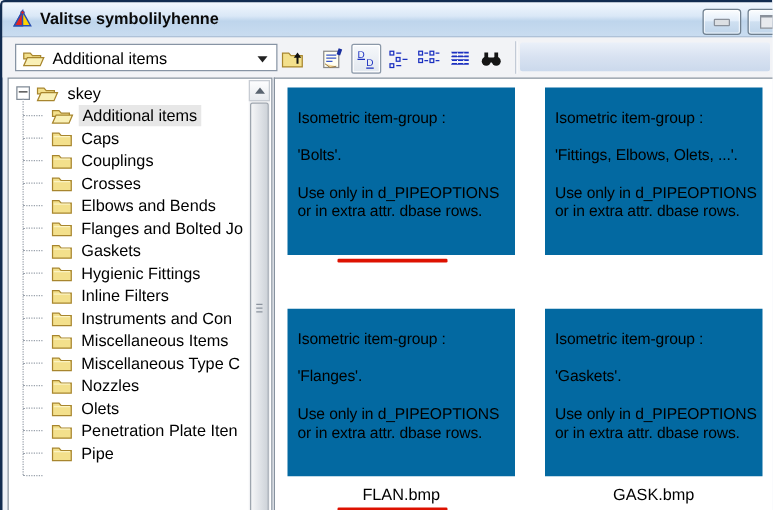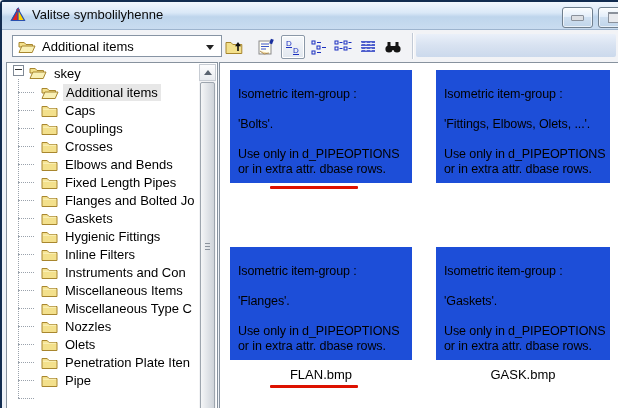--- a/index.html
+++ b/index.html
@@ -9,21 +9,21 @@
     background:#eef2f8;
   }
   .window{position:absolute;inset:0;border-left:2px solid #122c50;border-top:2px solid #122c50;
     border-top-left-radius:4px;background:#eef2f8;}
   
   .titlebar{position:absolute;left:0;top:0;right:0;height:27px;
     background:linear-gradient(180deg,#f2f7fd 0%,#dae8f7 40%,#bed5ec 55%,#c9dcf0 100%);
     border-bottom:1px solid #9db4ce;}
   .title-icon{position:absolute;left:8px;top:5px;width:16px;height:16px;}
   .title-text{position:absolute;left:30px;top:0;height:27px;line-height:26px;
-    font-size:13px;color:#0a0a0a;white-space:nowrap;}
+    font-size:13px;color:#0a0a0a;white-space:nowrap;font-weight:bold;}
   .win-btn{position:absolute;top:5px;width:29px;height:19px;border:1px solid #70808f;
     border-radius:3px;background:linear-gradient(180deg,#fbfdfe 0%,#e3eefa 45%,#cfe0f1 50%,#c0d5ea 100%);
     box-shadow:inset 0 0 0 1px rgba(255,255,255,.65);}
   .btn-min{left:560px;}
   .btn-max{left:596px;}
   .glyph-min{position:absolute;left:8px;top:7px;width:11px;height:4px;border:1px solid #8a919b;
     background:#dcdfe3;border-radius:1px;}
   .glyph-max{position:absolute;left:9px;top:4px;width:9px;height:8px;border:1px solid #8a919b;
     border-top-width:2px;background:#e8eaee;}
   
@@ -41,21 +41,21 @@
   .tb-list{left:330px;}.tb-details{left:354px;}.tb-find{left:379px;}
   .tb-divider{position:absolute;left:410px;top:3px;width:1px;height:26px;background:#c2cad6;
     box-shadow:1px 0 0 #fdfdfe;}
   .tb-band{position:absolute;left:414px;top:4px;right:2px;height:23px;border-radius:2px;
     background:linear-gradient(180deg,#eaf0f9 0%,#d8e2f1 50%,#cbd9ec 100%);}
   
   .tree-panel{position:absolute;left:4px;top:60px;width:212px;bottom:-2px;
     border:1px solid #87929e;background:#fff;box-sizing:border-box;overflow:hidden;}
   .tree{position:absolute;left:1px;top:2px;right:19px;bottom:0;overflow:hidden;
     font-size:13px;color:#000;}
-  .tree-root-row{display:flex;height:18px;position:relative;}
+  .tree-root-row{display:flex;align-items:center;height:18px;position:relative;}
   .expand-box{width:9px;height:9px;margin-left:5px;border:1px solid #808a96;background:#fff;
     position:relative;flex:none;}
   .expand-box::before{content:"";position:absolute;left:1px;right:1px;top:3px;height:1px;background:#333;}
   .conn{width:5px;flex:none;}
   .tree-row{display:flex;align-items:center;height:18px;position:relative;padding-left:33px;}
   .tree-children{position:relative;}
   .tree-children::before{content:"";position:absolute;left:10px;top:-4px;bottom:9px;
     border-left:1px dotted #9aa2ac;}
   .tree-row::before{content:"";position:absolute;left:10px;top:9px;width:16px;
     border-top:1px dotted #9aa2ac;}
@@ -77,21 +77,21 @@
   .sb-grip::before{content:"";position:absolute;left:1px;right:1px;top:0;height:1px;
     background:#8b939d;box-shadow:0 3px 0 #8b939d,0 6px 0 #8b939d;}
   
   .icons-panel{position:absolute;left:217px;top:60px;right:-2px;bottom:-2px;
     border-top:1px solid #87929e;border-left:1px solid #87929e;background:#fff;overflow:hidden;}
   .tile{position:absolute;}
   .tile.p0{left:10px;top:7px;width:182px;}
   .tile.p1{left:216px;top:7px;width:174px;}
   .tile.p2{left:10px;top:184px;width:182px;}
   .tile.p3{left:216px;top:184px;width:174px;}
-  .tile-box{height:113px;background:#1d4ed8;box-sizing:border-box;
+  .tile-box{height:134px;background:#0369a1;box-sizing:border-box;
     padding:17px 4px 4px 8px;font-size:12.5px;line-height:15px;color:#000;letter-spacing:-0.1px;}
   .tile-line{margin-bottom:15px;}
   .tile-line:last-child{margin-bottom:0;}
   .tile-caption{text-align:center;font-size:13px;margin-top:7px;color:#000;}
   .tile-underline{height:3px;width:88px;margin:3px auto 0;transform:translateX(-7px);
     border-radius:1px;display:none;}
   .tile.has-underline .tile-underline{display:block;}
   svg{display:block;}
 </style>
 </head>
@@ -265,29 +265,20 @@
 
     <span class="tree-label">Elbows and Bends</span>
   </div>
           <div class="tree-row">
     <span class="folder-ico fc">
       <svg width="17" height="15" viewBox="0 0 17 15">
                 <use href="#folder-closed"></use>
               </svg>
     </span>
 
-    <span class="tree-label">Fixed Length Pipes</span>
-  </div>
-          <div class="tree-row">
-    <span class="folder-ico fc">
-      <svg width="17" height="15" viewBox="0 0 17 15">
-                <use href="#folder-closed"></use>
-              </svg>
-    </span>
-
     <span class="tree-label">Flanges and Bolted Jo</span>
   </div>
           <div class="tree-row">
     <span class="folder-ico fc">
       <svg width="17" height="15" viewBox="0 0 17 15">
                 <use href="#folder-closed"></use>
               </svg>
     </span>
 
     <span class="tree-label">Gaskets</span>

